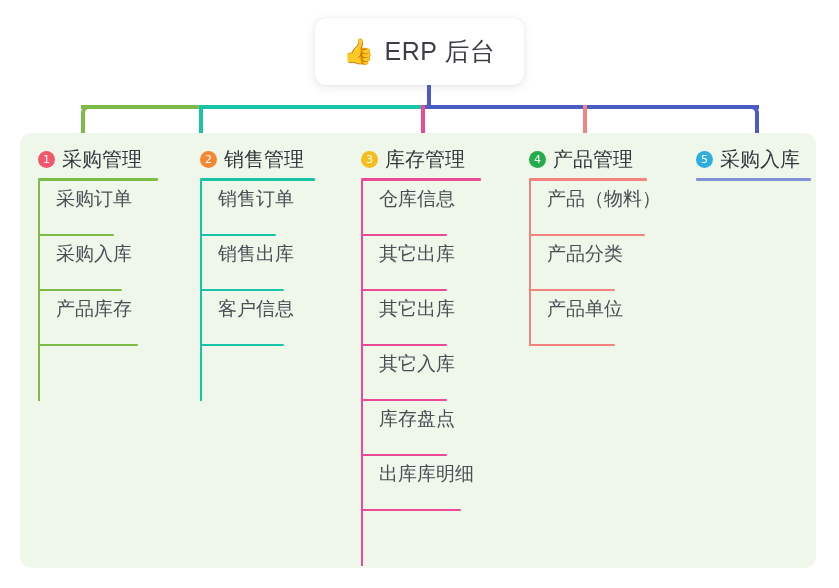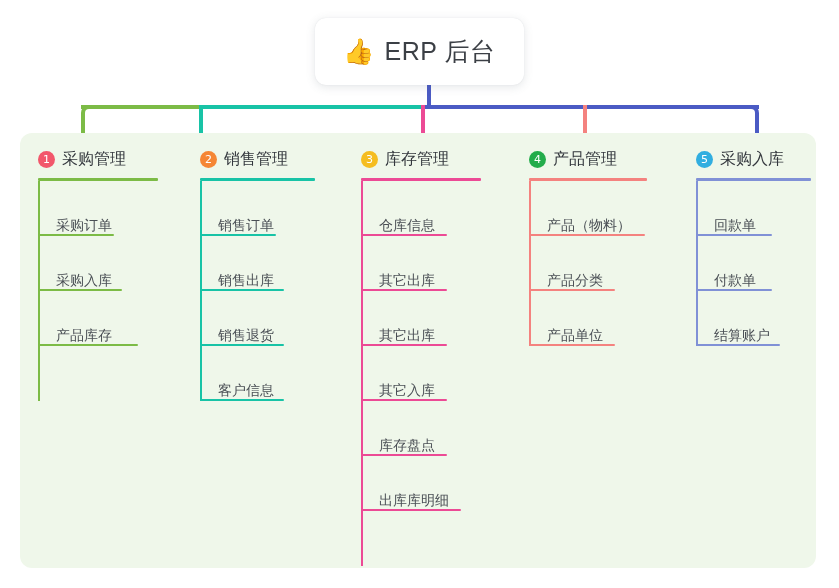--- a/index.html
+++ b/index.html
@@ -114,21 +114,21 @@
     height: 17px;
     border-radius: 50%;
     color: #ffffff;
     font-size: 11px;
     line-height: 17px;
     text-align: center;
     flex: 0 0 auto;
     font-family: "DejaVu Sans", sans-serif;
   }
   .col-title {
-    font-size: 16px;
+    font-size: 20px;
     color: #33373d;
     white-space: nowrap;
   }
   .head-rule {
     height: 3px;
     margin-top: 6px;
     border-radius: 1px;
   }
   .items {
     position: relative;
@@ -142,24 +142,24 @@
   }
   .item {
     position: relative;
     height: 55px;
     box-sizing: border-box;
     padding-left: 36px;
     display: flex;
     align-items: flex-end;
   }
   .item-label {
-    font-size: 14px;
+    font-size: 19px;
     color: #4a4f55;
     white-space: nowrap;
-    padding-bottom: 1px;
+    padding-bottom: 24px;
   }
   .item-rule {
     position: absolute;
     left: 18px;
     bottom: 0;
     height: 2px;
     width: 100px;
     border-radius: 1px;
   }
 </style>
@@ -218,24 +218,20 @@
         <div class="rail" style="background: rgb(24, 195, 166); height: 220px;"></div>
         <div class="item">
           <span class="item-label">销售订单</span>
           <div class="item-rule" style="width: 76px; background: rgb(24, 195, 166);"></div>
         </div>
         <div class="item">
           <span class="item-label">销售出库</span>
           <div class="item-rule" style="width: 84px; background: rgb(24, 195, 166);"></div>
         </div>
         <div class="item">
-          <span class="item-label">销售退货</span>
-          <div class="item-rule" style="width: 84px; background: rgb(24, 195, 166);"></div>
-        </div>
-        <div class="item">
           <span class="item-label">客户信息</span>
           <div class="item-rule" style="width: 84px; background: rgb(24, 195, 166);"></div>
         </div>
       </div>
     </div>
     <div class="column" style="left: 323px; top: 13px; width: 170px;">
       <div class="col-head">
         <span class="badge" style="background: rgb(245, 189, 32);">3</span>
         <span class="col-title">库存管理</span>
       </div>
@@ -289,29 +285,14 @@
           <div class="item-rule" style="width: 86px; background: rgb(244, 130, 127);"></div>
         </div>
       </div>
     </div>
     <div class="column" style="left: 658px; top: 13px; width: 160px;">
       <div class="col-head">
         <span class="badge" style="background: rgb(49, 174, 224);">5</span>
         <span class="col-title">采购入库</span>
       </div>
       <div class="head-rule" style="width: 115px; margin-left: 18px; background: rgb(128, 145, 214);"></div>
-      <div class="items">
-        <div class="rail" style="background: rgb(128, 145, 214); height: 165px;"></div>
-        <div class="item">
-          <span class="item-label">回款单</span>
-          <div class="item-rule" style="width: 76px; background: rgb(128, 145, 214);"></div>
-        </div>
-        <div class="item">
-          <span class="item-label">付款单</span>
-          <div class="item-rule" style="width: 76px; background: rgb(128, 145, 214);"></div>
-        </div>
-        <div class="item">
-          <span class="item-label">结算账户</span>
-          <div class="item-rule" style="width: 84px; background: rgb(128, 145, 214);"></div>
-        </div>
-      </div>
     </div>
   </div>
 
 </body></html>

